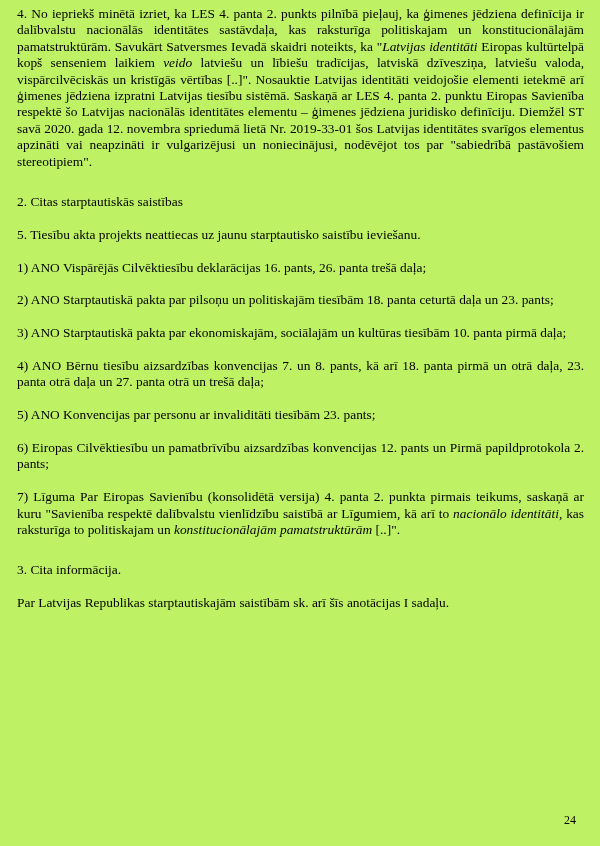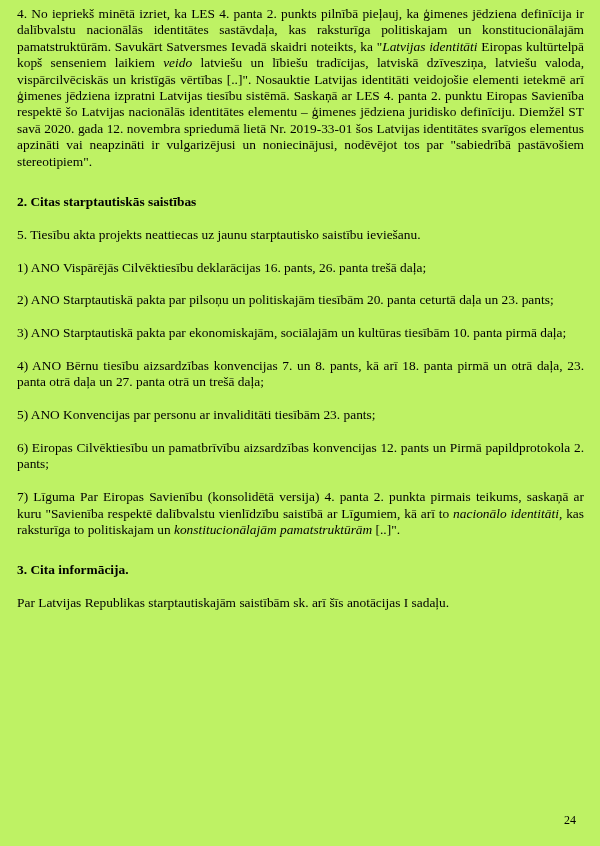--- a/index.html
+++ b/index.html
@@ -22,21 +22,21 @@
     box-sizing: border-box;
     background: #bef264;
   }
   .block {
     font-size: 13.4px;
     line-height: 16.4px;
     margin: 0 0 16.4px 0;
     text-align: justify;
   }
   .heading {
-    font-weight: bold;
+    font-weight: normal;
     margin-top: 24px;
     text-align: left;
   }
   .italic {
     font-style: italic;
   }
   .page-number {
     position: absolute;
     right: 24px;
     bottom: 18px;
@@ -46,21 +46,21 @@
 </style>
 </head>
 <body>
 
 <div class="page">
   <div>
       <p class="block paragraph"><span>4. No iepriekš minētā izriet, ka LES 4. panta 2. punkts pilnībā pieļauj, ka ģimenes jēdziena definīcija ir dalībvalstu nacionālās identitātes sastāvdaļa, kas raksturīga politiskajam un konstitucionālajām pamatstruktūrām. Savukārt Satversmes Ievadā skaidri noteikts, ka "</span><span class="italic">Latvijas identitāti</span><span> Eiropas kultūrtelpā kopš senseniem laikiem </span><span class="italic">veido</span><span> latviešu un lībiešu tradīcijas, latviskā dzīvesziņa, latviešu valoda, vispārcilvēciskās un kristīgās vērtības [..]". Nosauktie Latvijas identitāti veidojošie elementi ietekmē arī ģimenes jēdziena izpratni Latvijas tiesību sistēmā. Saskaņā ar LES 4. panta 2. punktu Eiropas Savienība respektē šo Latvijas nacionālās identitātes elementu – ģimenes jēdziena juridisko definīciju. Diemžēl ST savā 2020. gada 12. novembra spriedumā lietā Nr. 2019-33-01 šos Latvijas identitātes svarīgos elementus apzināti vai neapzināti ir vulgarizējusi un noniecinājusi, nodēvējot tos par "sabiedrībā pastāvošiem stereotipiem".</span></p>
       <p class="block heading"><span>2. Citas starptautiskās saistības</span></p>
       <p class="block paragraph"><span>5. Tiesību akta projekts neattiecas uz jaunu starptautisko saistību ieviešanu.</span></p>
       <p class="block paragraph"><span>1) ANO Vispārējās Cilvēktiesību deklarācijas 16. pants, 26. panta trešā daļa;</span></p>
-      <p class="block paragraph"><span>2) ANO Starptautiskā pakta par pilsoņu un politiskajām tiesībām 20. panta ceturtā daļa un 23. pants;</span></p>
+      <p class="block paragraph"><span>2) ANO Starptautiskā pakta par pilsoņu un politiskajām tiesībām 18. panta ceturtā daļa un 23. pants;</span></p>
       <p class="block paragraph"><span>3) ANO Starptautiskā pakta par ekonomiskajām, sociālajām un kultūras tiesībām 10. panta pirmā daļa;</span></p>
       <p class="block paragraph"><span>4) ANO Bērnu tiesību aizsardzības konvencijas 7. un 8. pants, kā arī 18. panta pirmā un otrā daļa, 23. panta otrā daļa un 27. panta otrā un trešā daļa;</span></p>
       <p class="block paragraph"><span>5) ANO Konvencijas par personu ar invaliditāti tiesībām 23. pants;</span></p>
       <p class="block paragraph"><span>6) Eiropas Cilvēktiesību un pamatbrīvību aizsardzības konvencijas 12. pants un Pirmā papildprotokola 2. pants;</span></p>
       <p class="block paragraph"><span>7) Līguma Par Eiropas Savienību (konsolidētā versija) 4. panta 2. punkta pirmais teikums, saskaņā ar kuru "Savienība respektē dalībvalstu vienlīdzību saistībā ar Līgumiem, kā arī to </span><span class="italic">nacionālo identitāti</span><span>, kas raksturīga to politiskajam un </span><span class="italic">konstitucionālajām pamatstruktūrām</span><span> [..]".</span></p>
       <p class="block heading"><span>3. Cita informācija.</span></p>
       <p class="block paragraph"><span>Par Latvijas Republikas starptautiskajām saistībām sk. arī šīs anotācijas I sadaļu.</span></p>
     </div>
   <div class="page-number">24</div>
 </div>

